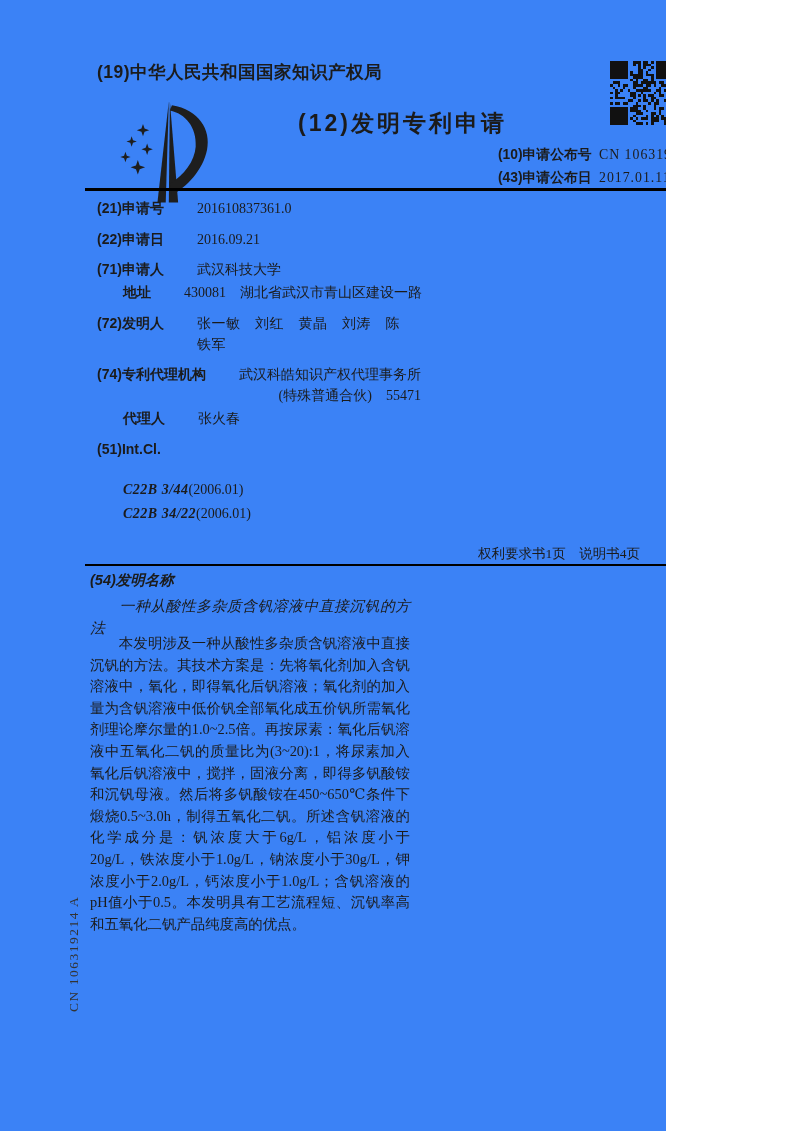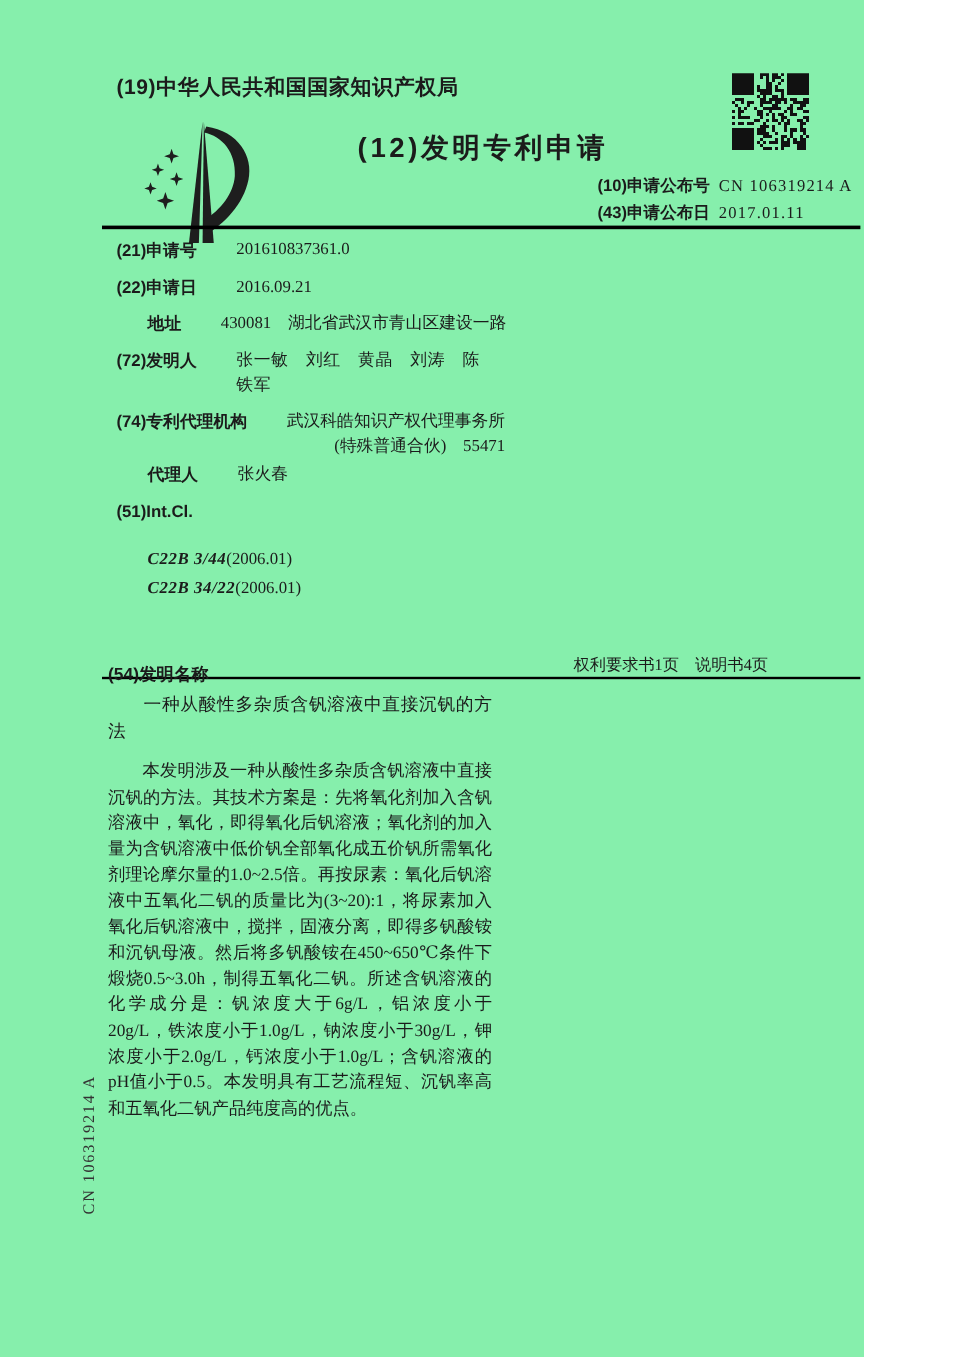--- a/index.html
+++ b/index.html
@@ -1,16 +1,16 @@
 <!DOCTYPE html>
 <html><head>
 <meta charset="utf-8">
 <style>
   html,body{margin:0;padding:0;background:#fff;}
-  .page{position:relative;width:720px;height:1131px;background:#86efac;overflow:hidden;
+  .page{position:relative;width:666px;height:1131px;background:#3b82f6;overflow:hidden;
         font-family:"Liberation Serif","DejaVu Serif",serif;color:#1b1b1b;}
   
   .office-line{position:absolute;left:97px;top:60px;font-size:17.5px;font-weight:700;
                font-family:"Liberation Sans","DejaVu Sans",sans-serif;letter-spacing:0.5px;}
   .doc-type{position:absolute;left:298px;top:108px;font-size:23px;font-weight:700;
             font-family:"Liberation Sans","DejaVu Sans",sans-serif;letter-spacing:3px;}
   .qr{position:absolute;left:608px;top:61px;width:68px;height:64px;}
   .qr svg{width:100%;height:100%;shape-rendering:crispEdges;}
   .qr svg rect{fill:#111;}
   .logo{position:absolute;left:112px;top:95px;width:124px;height:110px;}
@@ -28,21 +28,21 @@
              white-space:nowrap;margin-right:8px;}
   .indent{padding-left:26px;}
   .w-address{width:238px;}
   .w-inventors{width:214px;letter-spacing:0.5px;}
   .w-agency{width:182px;}
   .cls-line{padding-left:26px;margin-bottom:3px;}
   .cls-code{font-style:italic;font-weight:700;letter-spacing:0.5px;}
   .pages-note{position:absolute;left:478px;top:545px;font-size:13.5px;white-space:nowrap;}
   
   .sec{position:absolute;left:90px;width:320px;}
-  .sec54{top:553px;}
+  .sec54{top:571px;font-style:italic;}
   .sec57{top:627px;}
   .sec-label{font-family:"Liberation Sans","DejaVu Sans",sans-serif;font-weight:700;font-size:14.5px;}
   .title-text{margin:5px 0 0 0;font-size:14.8px;line-height:22px;text-indent:2em;text-align:justify;}
   .abstract-text{margin:6px 0 0 0;font-size:14.4px;line-height:21.6px;text-indent:2em;text-align:justify;}
   
   .side-code{position:absolute;left:66px;top:1012px;transform:rotate(-90deg);
              transform-origin:0 0;font-size:13.5px;letter-spacing:1.5px;white-space:nowrap;color:#333;}
 </style>
 </head>
 <body>
@@ -302,20 +302,24 @@
     <div class="bib-row">
       <span class="bib-label">(21)申请号</span>
       <span>201610837361.0</span>
     </div>
 
     <div class="bib-row">
       <span class="bib-label">(22)申请日</span>
       <span>2016.09.21</span>
     </div>
 
+    <div class="bib-row" style="margin-bottom:2px;">
+      <span class="bib-label">(71)申请人</span>
+      <span>武汉科技大学</span>
+    </div>
     <div class="bib-row indent">
       <span class="bib-label">地址</span>
       <span class="w-address">430081　湖北省武汉市青山区建设一路</span>
     </div>
 
     <div class="bib-row">
       <span class="bib-label">(72)发明人</span>
       <span class="w-inventors">张一敏　刘红　黄晶　刘涛　陈铁军</span>
     </div>
 

